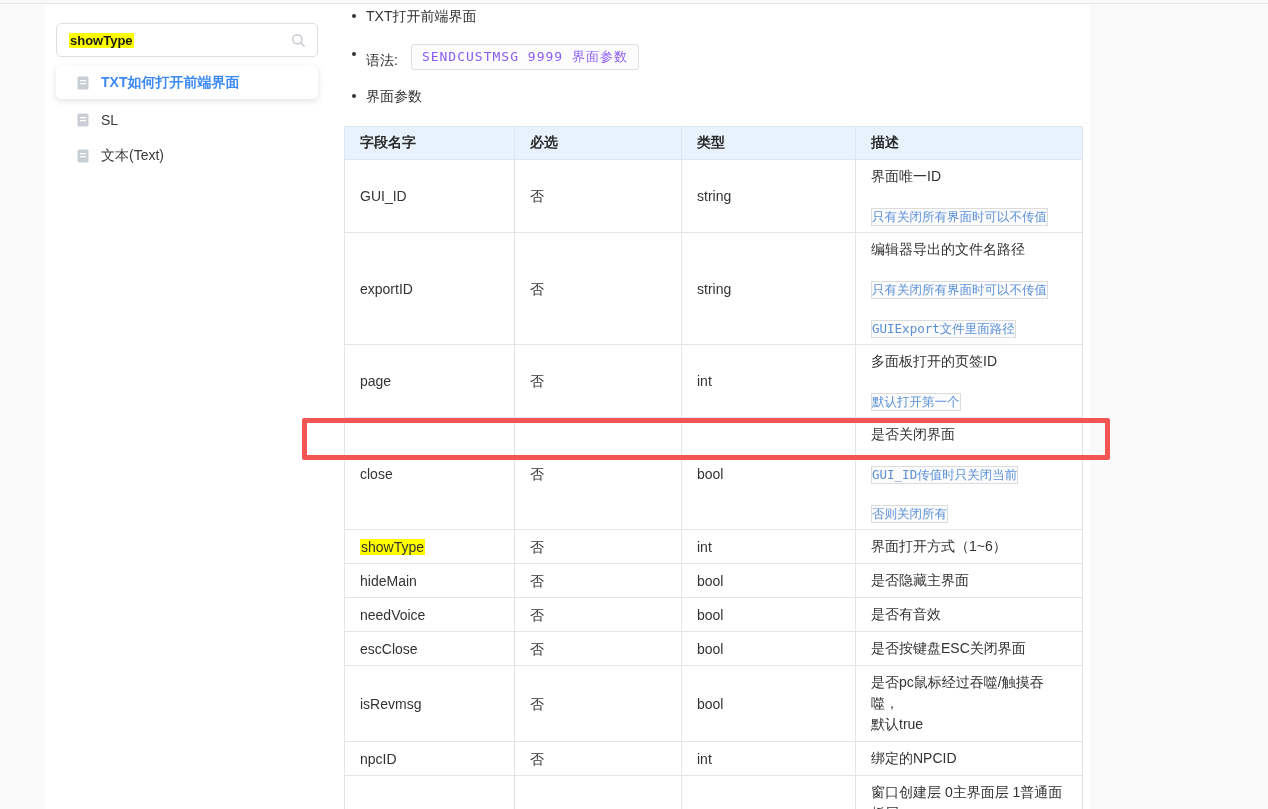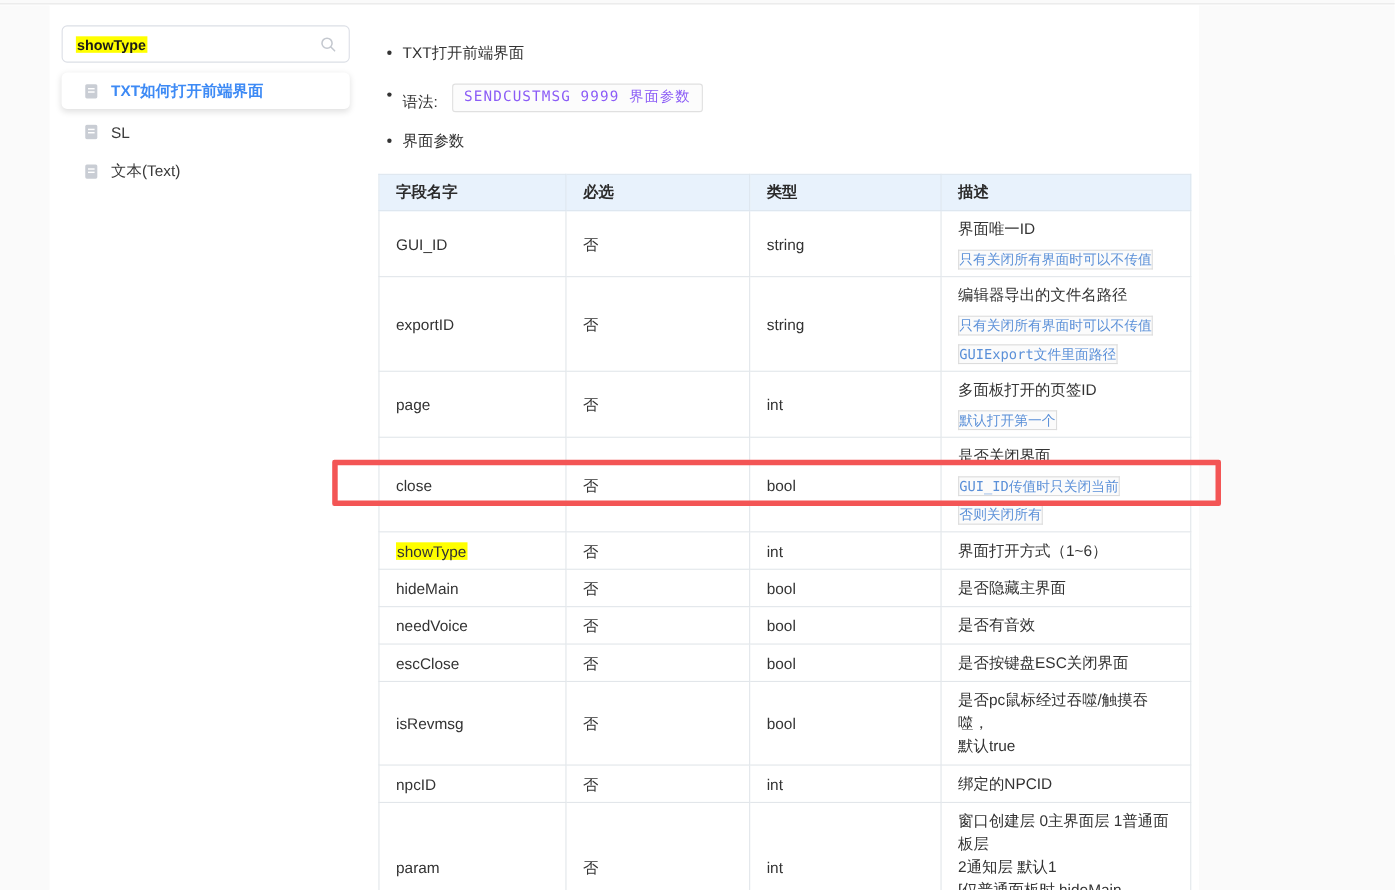--- a/index.html
+++ b/index.html
@@ -20,39 +20,39 @@
   .mark-y { background:#ffff00; padding:0 1px; }
   .result-active { margin-top:9px; height:33px; background:#fff; border-radius:5px;
     box-shadow:0 2px 6px rgba(0,0,0,0.12); display:flex; align-items:center; gap:12px; padding-left:21px; }
   .result-active .lbl { font-size:14px; font-weight:bold; color:#3d8af5; }
   .result-item { height:30px; margin-top:6px; display:flex; align-items:center; gap:12px; padding-left:21px; }
   .result-item .lbl { font-size:14px; color:#3a3a3a; }
   .doc-ic { flex:0 0 auto; display:inline-flex; }
 
   
   .main { position:absolute; left:344px; top:4px; width:738px; }
-  ul.bullets { list-style:none; padding-top:2px;margin-top:32px; }
+  ul.bullets { list-style:none; padding-top:2px; }
   ul.bullets li { position:relative; padding-left:22px; font-size:14px; line-height:20px; color:#333; }
   ul.bullets li::before { content:""; position:absolute; left:8px; top:8px; width:4px; height:4px; border-radius:50%; background:#333; }
   li.syntax { margin-top:18px; display:flex; align-items:flex-end; }
   li.syntax::before { top:11px; }
   li.after-syntax { margin-top:16px; }
   .code-tag { display:inline-block; margin-left:13px; font-family:"DejaVu Sans Mono","Liberation Mono",monospace;
     font-size:13px; letter-spacing:1px; color:#8b5cf6; background:#fcfcfc; border:1px solid #e0e0e0;
     border-radius:3px; padding:4px 10px; line-height:16px; }
 
   
   table.params { margin-top:20px; width:738px; border-collapse:collapse; table-layout:fixed; }
   table.params th, table.params td { border:1px solid #e2e6ea; text-align:left; vertical-align:middle; }
   table.params th { background:#e8f2fc; border-color:#dde6ef; font-size:14px; font-weight:bold; color:#2b2b2b; padding:7px 15px; }
   table.params td { font-size:14px; color:#333; padding:6px 15px; line-height:20px; }
   .desc-text { white-space:pre-line; line-height:21px; }
   .tag { display:table; white-space:nowrap; font-family:"DejaVu Sans Mono","Liberation Mono",monospace;
     font-size:12.5px; color:#5b90d8; background:#fbfbfb; border:1px solid #dcdcdc; border-radius:3px;
-    padding:2px 8px; margin-top:8px; line-height:16px; }
+    padding:2px 8px; margin-top:21px; line-height:16px; }
 
   
   .red-box { position:absolute; left:302px; width:808px; top:425px; height:37px;
     border:5px solid #f35555; border-radius:2px; z-index:6; pointer-events:none; }
 </style>
 </head>
 <body>
 
 <div class="screen">
   <div class="top-strip"></div>

